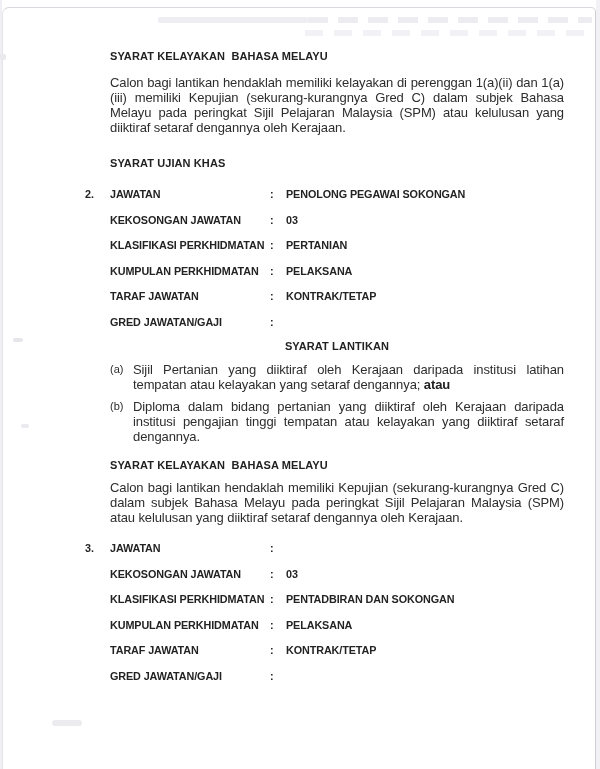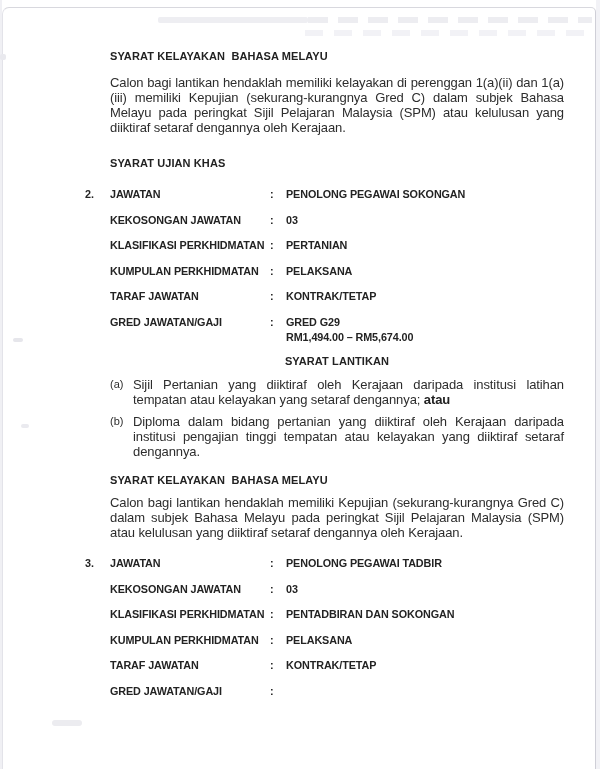--- a/index.html
+++ b/index.html
@@ -107,24 +107,20 @@
         <span class="val">PELAKSANA</span>
       </div>
       <div class="kv">
         <span class="lbl">TARAF JAWATAN</span>
         <span class="col">:</span>
         <span class="val">KONTRAK/TETAP</span>
       </div>
       <div class="kv">
         <span class="lbl">GRED JAWATAN/GAJI</span>
         <span class="col">:</span>
-        <span class="val">
-          <div>GRED G29</div>
-          <div class="val2">RM1,494.00 – RM5,674.00</div>
-        </span>
       </div>
     </div>
 
     <h3 class="doc-heading tight">SYARAT LANTIKAN</h3>
 
     <div class="list-item">
       <span class="marker">(a)</span>
       <p class="para"><span>Sijil Pertanian yang diiktiraf oleh Kerajaan daripada institusi latihan tempatan atau kelayakan yang setaraf dengannya; </span><span class="b">atau</span></p>
     </div>
     <div class="list-item item-b">
@@ -133,21 +129,20 @@
     </div>
 
     <h3 class="doc-heading mid">SYARAT KELAYAKAN  BAHASA MELAYU</h3>
     <p class="para">Calon bagi lantikan hendaklah memiliki Kepujian (sekurang-kurangnya Gred C) dalam subjek Bahasa Melayu pada peringkat Sijil Pelajaran Malaysia (SPM) atau kelulusan yang diiktiraf setaraf dengannya oleh Kerajaan.</p>
 
     <div class="job second">
       <div class="kv">
         <span class="num">3.</span>
         <span class="lbl">JAWATAN</span>
         <span class="col">:</span>
-        <span class="val">PENOLONG PEGAWAI TADBIR</span>
       </div>
       <div class="kv">
         <span class="lbl">KEKOSONGAN JAWATAN</span>
         <span class="col">:</span>
         <span class="val">03</span>
       </div>
       <div class="kv">
         <span class="lbl">KLASIFIKASI PERKHIDMATAN</span>
         <span class="col">:</span>
         <span class="val">PENTADBIRAN DAN SOKONGAN</span>

